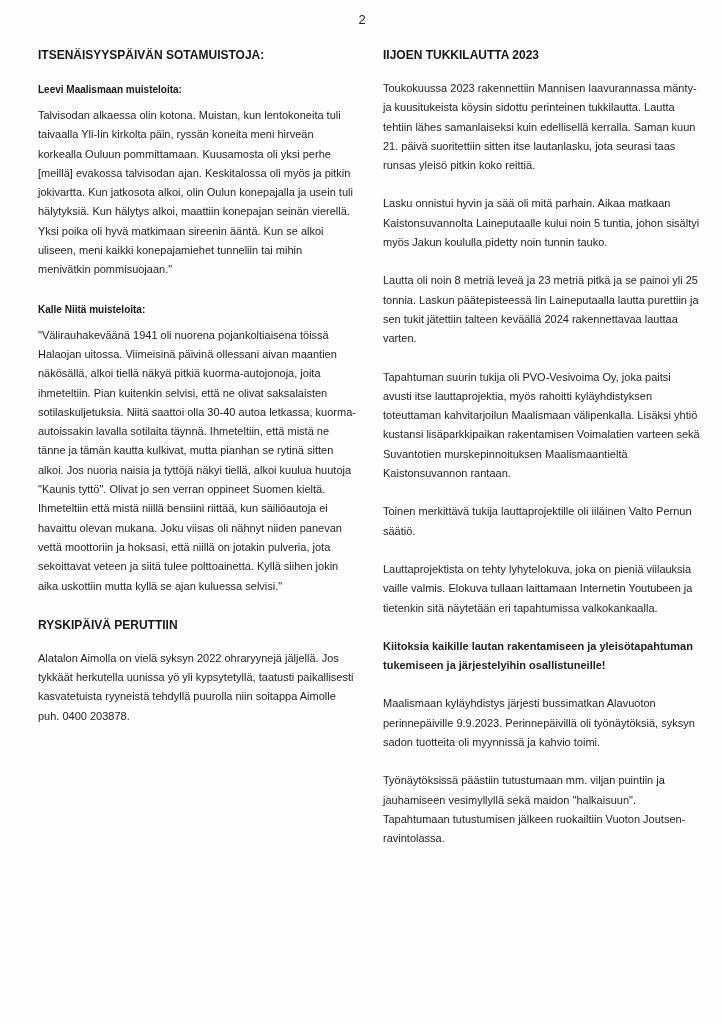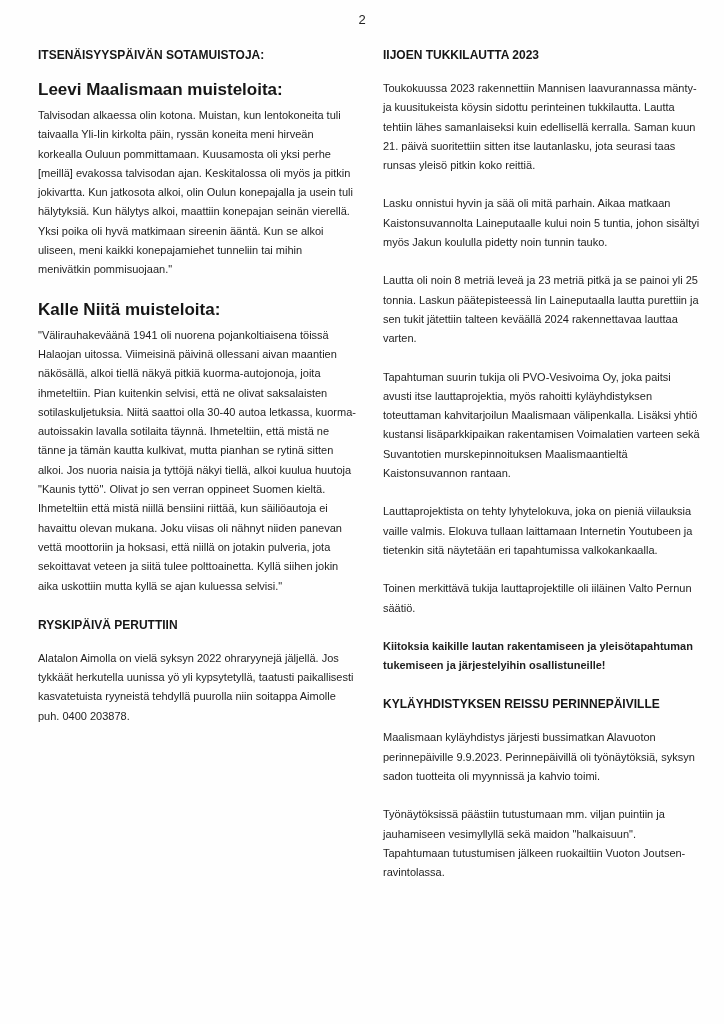--- a/index.html
+++ b/index.html
@@ -33,21 +33,21 @@
     flex: 0 0 auto;
   }
   h1 {
     font-size: 12px;
     font-weight: bold;
     line-height: 21px;
     margin: 0 0 13px 0;
     color: #161616;
   }
   h2 {
-    font-size: 17px;
+    font-size: 10px;
     font-weight: bold;
     line-height: 21px;
     margin: 0 0 6px 0;
     color: #161616;
   }
   p {
     font-size: 11px;
     line-height: 19.3px;
     margin: 0 0 19px 0;
   }
@@ -72,23 +72,22 @@
       <h1 class="gap">RYSKIPÄIVÄ PERUTTIIN</h1>
       <p>Alatalon Aimolla on vielä syksyn 2022 ohraryynejä jäljellä. Jos tykkäät herkutella uunissa yö yli kypsytetyllä, taatusti paikallisesti kasvatetuista ryyneistä tehdyllä puurolla niin soitappa Aimolle puh. 0400 203878.</p>
     </div>
 
     <div class="col">
       <h1>IIJOEN TUKKILAUTTA 2023</h1>
       <p>Toukokuussa 2023 rakennettiin Mannisen laavurannassa mänty- ja kuusitukeista köysin sidottu perinteinen tukkilautta. Lautta tehtiin lähes samanlaiseksi kuin edellisellä kerralla. Saman kuun 21. päivä suoritettiin sitten itse lautanlasku, jota seurasi taas runsas yleisö pitkin koko reittiä.</p>
       <p>Lasku onnistui hyvin ja sää oli mitä parhain. Aikaa matkaan Kaistonsuvannolta Laineputaalle kului noin 5 tuntia, johon sisältyi myös Jakun koululla pidetty noin tunnin tauko.</p>
       <p>Lautta oli noin 8 metriä leveä ja 23 metriä pitkä ja se painoi yli 25 tonnia. Laskun päätepisteessä Iin Laineputaalla lautta purettiin ja sen tukit jätettiin talteen keväällä 2024 rakennettavaa lauttaa varten.</p>
       <p>Tapahtuman suurin tukija oli PVO-Vesivoima Oy, joka paitsi avusti itse lauttaprojektia, myös rahoitti kyläyhdistyksen toteuttaman kahvitarjoilun Maalismaan välipenkalla. Lisäksi yhtiö kustansi lisäparkkipaikan rakentamisen Voimalatien varteen sekä Suvantotien murskepinnoituksen Maalismaantieltä Kaistonsuvannon rantaan.</p>
+      <p>Toinen merkittävä tukija lauttaprojektille oli iiläinen Valto Pernun säätiö.</p>
       <p>Lauttaprojektista on tehty lyhytelokuva, joka on pieniä viilauksia vaille valmis. Elokuva tullaan laittamaan Internetin Youtubeen ja tietenkin sitä näytetään eri tapahtumissa valkokankaalla.</p>
-      <p>Toinen merkittävä tukija lauttaprojektille oli iiläinen Valto Pernun säätiö.</p>
       <p class="bold">Kiitoksia kaikille lautan rakentamiseen ja yleisötapahtuman tukemiseen ja järjestelyihin osallistuneille!</p>
-      <h1 class="gap">KYLÄYHDISTYKSEN REISSU PERINNEPÄIVILLE</h1>
       <p>Maalismaan kyläyhdistys järjesti bussimatkan Alavuoton perinnepäiville 9.9.2023. Perinnepäivillä oli työnäytöksiä, syksyn sadon tuotteita oli myynnissä ja kahvio toimi.</p>
       <p>Työnäytöksissä päästiin tutustumaan mm. viljan puintiin ja jauhamiseen vesimyllyllä sekä maidon "halkaisuun". Tapahtumaan tutustumisen jälkeen ruokailtiin Vuoton Joutsen-ravintolassa.</p>
 
     </div>
 
   </div>
 </div>
 
 </body></html>

